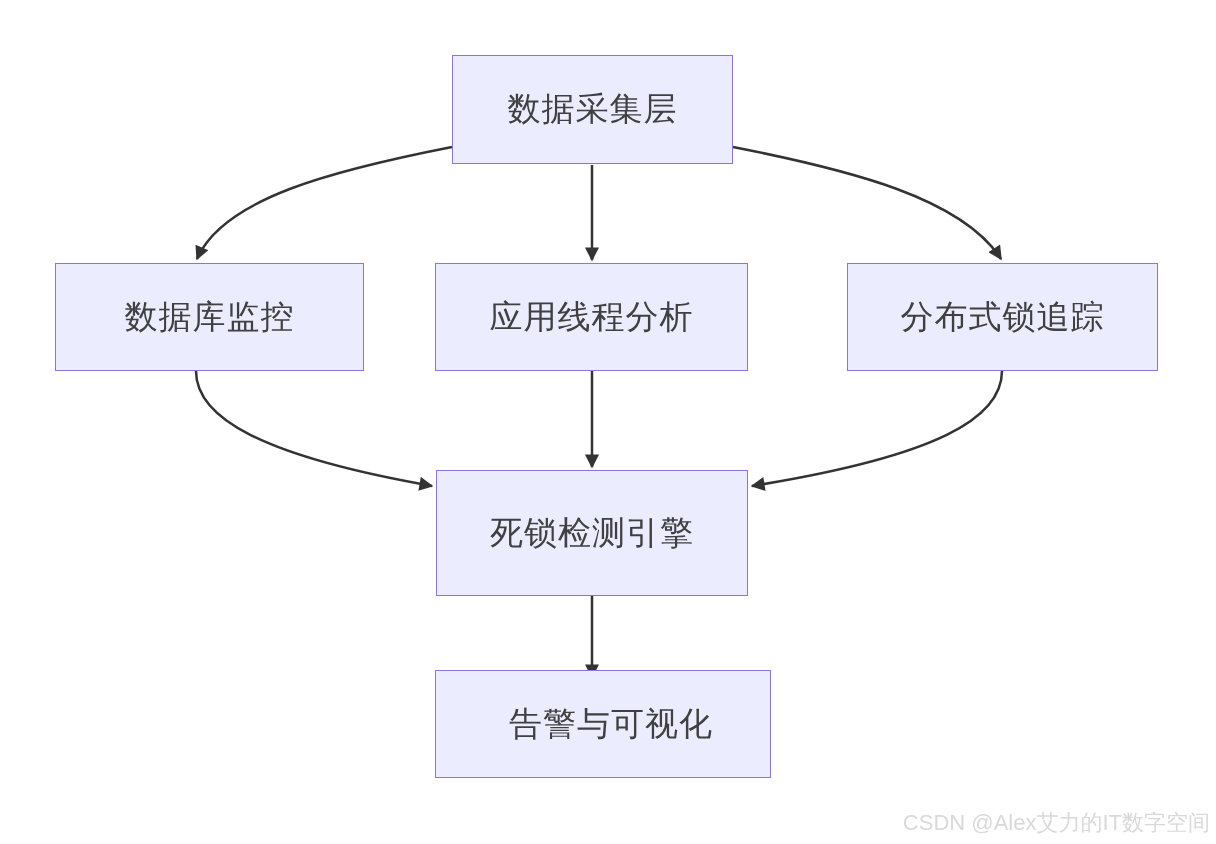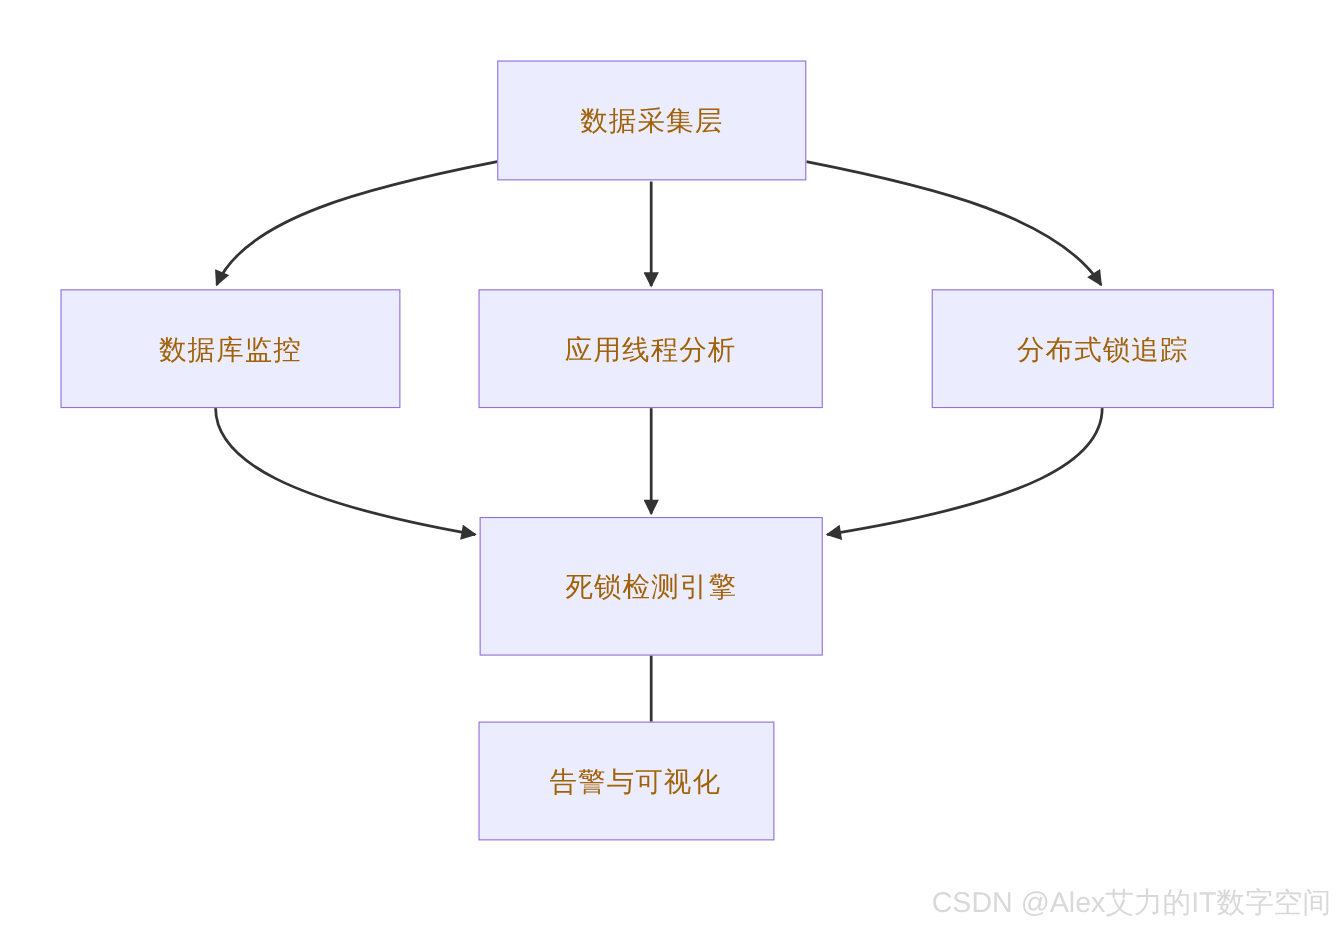--- a/index.html
+++ b/index.html
@@ -30,36 +30,36 @@
   .node {
     position: absolute;
     box-sizing: border-box;
     background: #ECECFF;
     border: 1.7px solid #9370DB;
     display: flex;
     align-items: center;
     justify-content: center;
   }
   .node-label {
-    color: #a16207;
-    font-size: 25px;
+    color: #404040;
+    font-size: 33px;
     letter-spacing: 1px;
     white-space: nowrap;
   }
   .n-collection { left: 452px; top: 55px;  width: 281px; height: 109px; }
   .n-db         { left: 55px;  top: 263px; width: 309px; height: 108px; }
   .n-thread     { left: 435px; top: 263px; width: 313px; height: 108px; }
   .n-lock       { left: 847px; top: 263px; width: 311px; height: 108px; }
   .n-engine     { left: 436px; top: 470px; width: 312px; height: 126px; }
-  .n-alert      { left: 435px; top: 656px; width: 269px; height: 108px; padding-left: 16px; }
+  .n-alert      { left: 435px; top: 670px; width: 336px; height: 108px; padding-left: 16px; }
   .watermark {
     position: absolute;
     right: 6px;
     bottom: 6px;
-    font-size: 26px;
+    font-size: 22px;
     color: #D9D9D9;
     text-shadow: 1px 1px 1px rgba(255,255,255,0.9);
     white-space: nowrap;
   }
 </style>
 </head>
 <body>
 
 <div class="canvas">
 

